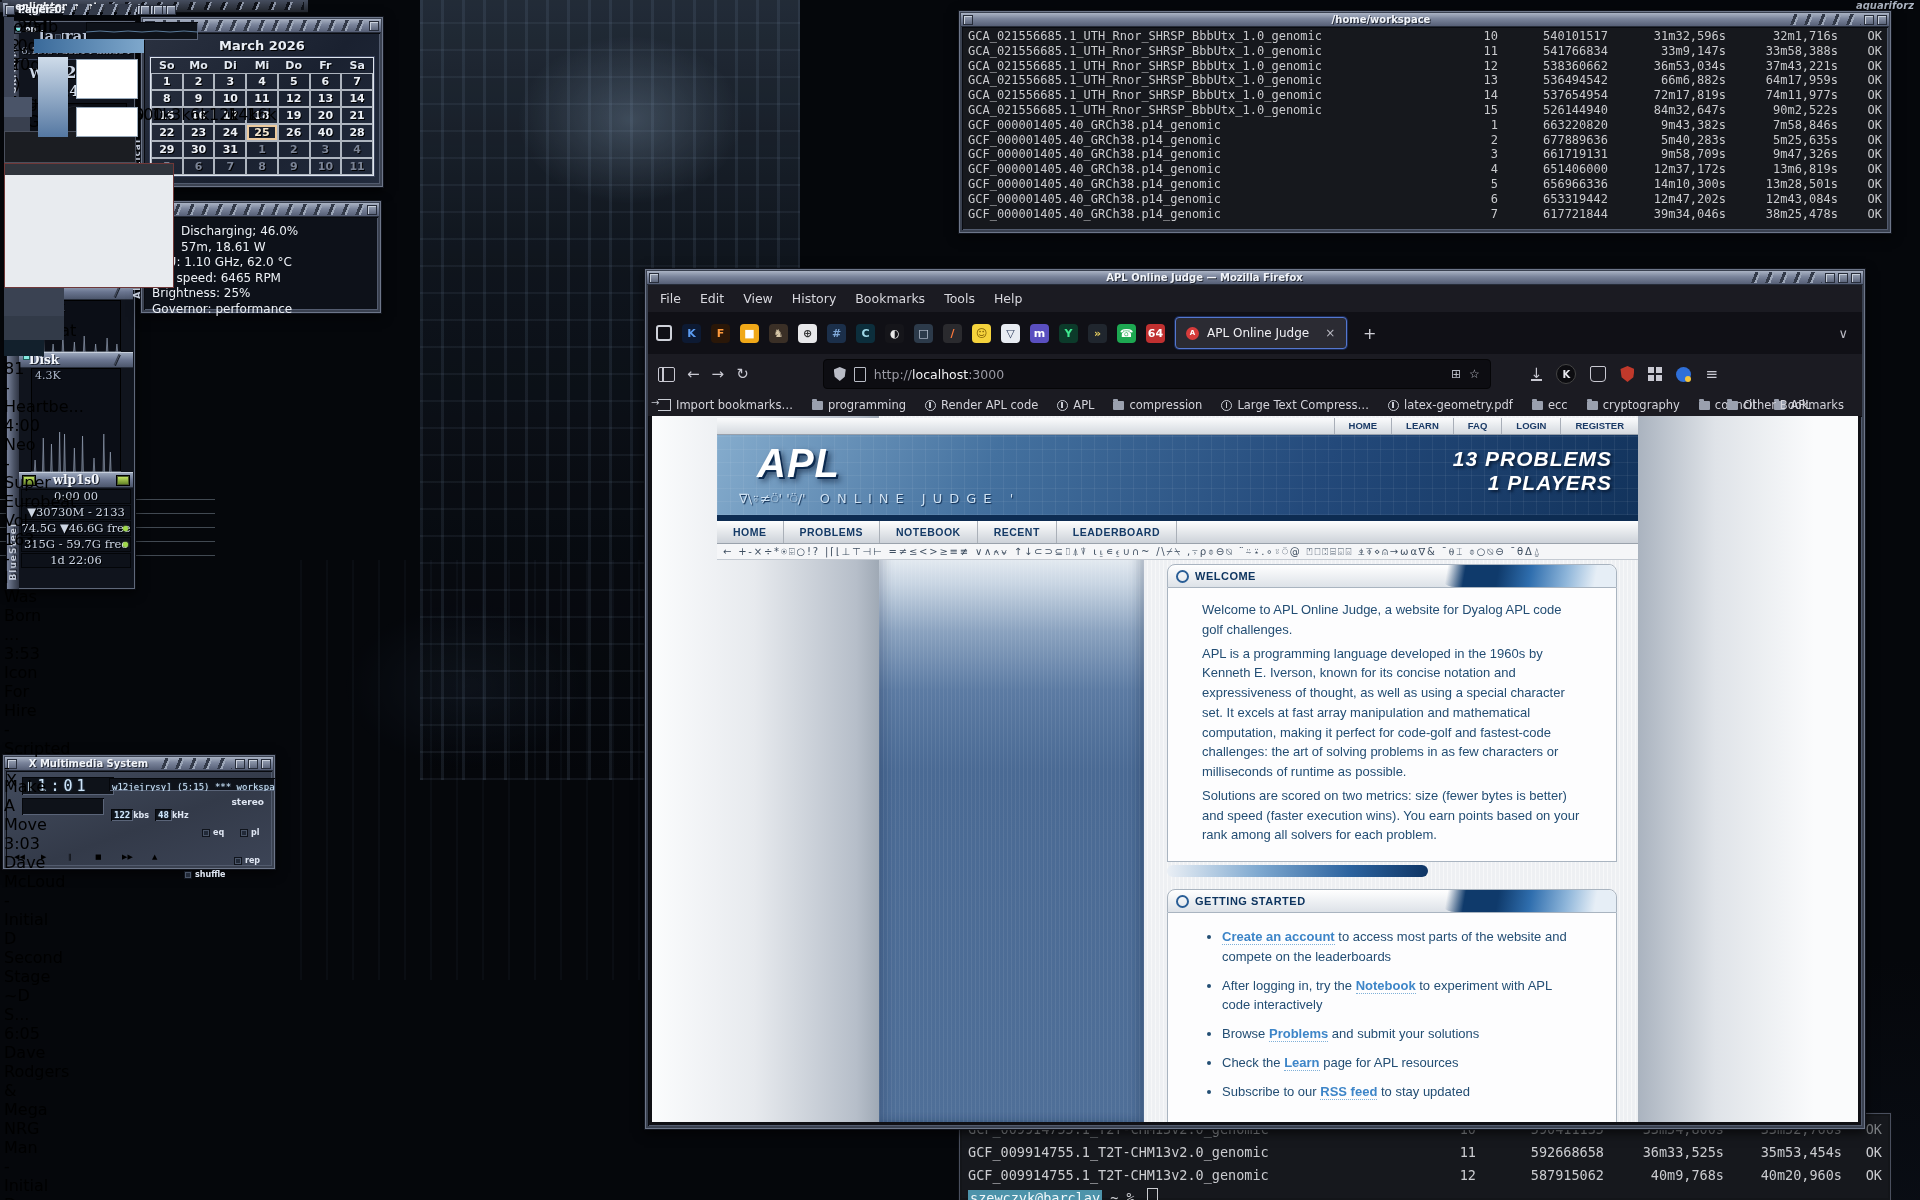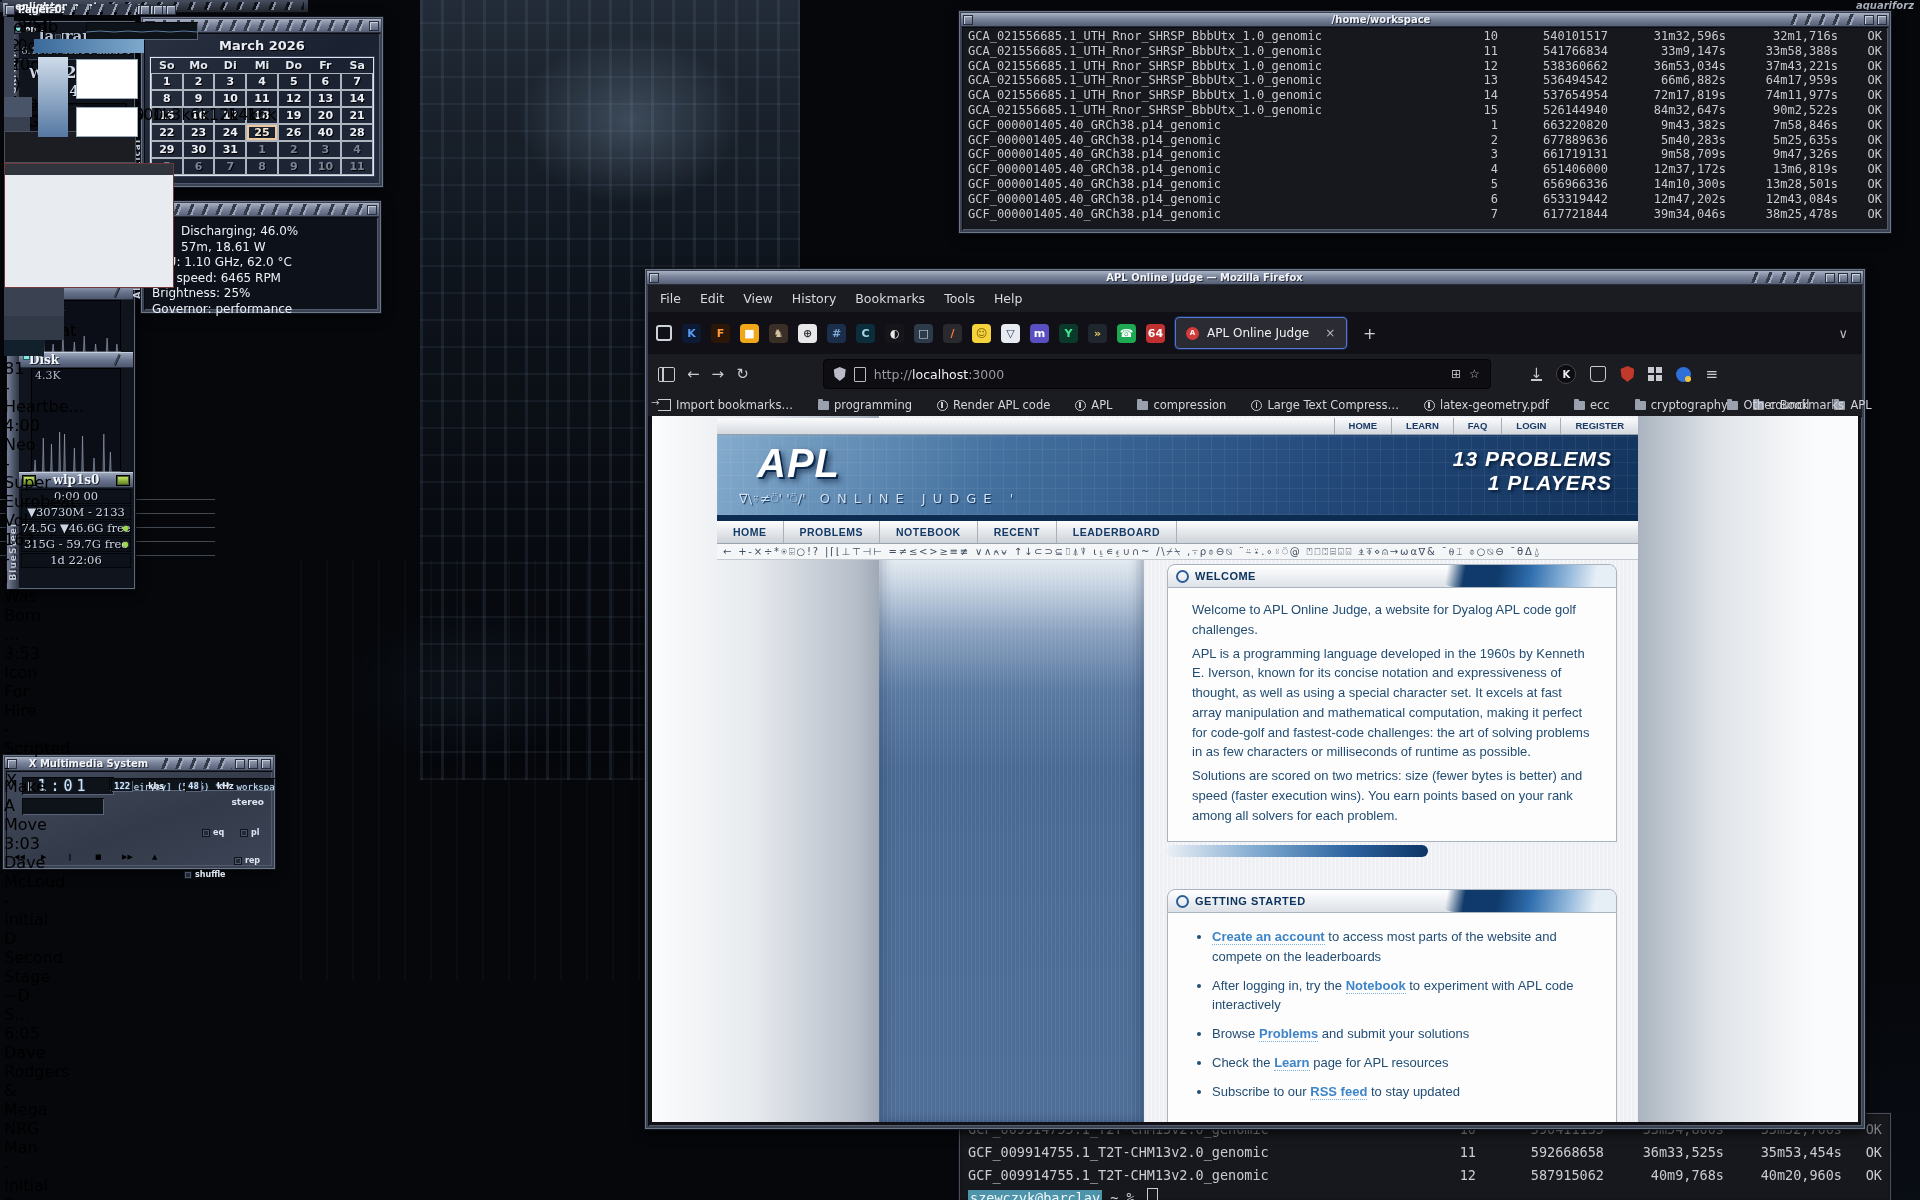--- a/index.html
+++ b/index.html
@@ -206,21 +206,21 @@
       font:10px "DejaVu Sans",sans-serif;color:#3e4e60;letter-spacing:1.8px;white-space:nowrap;overflow:hidden;
       padding:2px 6px 0 6px;box-sizing:border-box;}
   .panel{position:absolute;left:515px;width:450px;}
   .panel .phdr{position:relative;height:22px;background:linear-gradient(180deg,#ffffff,#dde2e8);
       border:1px solid #a9b4c0;border-radius:8px 8px 0 0;display:flex;align-items:center;overflow:hidden;}
   .panel .phdr .dot{width:9px;height:9px;border:2px solid #2a5e96;border-radius:50%;margin:0 6px 0 8px;}
   .panel .phdr .ptitle{font:bold 11px "Liberation Sans",sans-serif;color:#0e3560;letter-spacing:.5px;}
   .panel .phdr .swoosh{position:absolute;right:0;top:0;bottom:0;width:40%;
       background:linear-gradient(100deg, transparent 0 6%, #0f3a6b 16% 34%, #2f6eae 52%, #8fb6da 72%, #e6eef6 88%);
       border-radius:0 8px 0 18px;}
-  .panel .pbody{background:#fdfdfe;border:1px solid #a9b4c0;border-top:none;padding:12px 24px;
+  .panel .pbody{background:#fdfdfe;border:1px solid #a9b4c0;border-top:none;padding:12px 34px;
       font:13px "Liberation Sans",sans-serif;color:#234e74;line-height:1.52;}
   .panel .pswoosh{margin-top:3px;height:12px;width:58%;border-radius:7px;
       background:linear-gradient(90deg,#eaeff5 0%,#7fa9d0 35%,#2c639f 70%,#0e3565 100%);}
   .pbody p{margin:0 0 4px 0;}
   .pbody ul{margin:2px 0 0 4px;padding-left:16px;}
   .pbody li{margin-bottom:9px;}
   .link{color:#3d85c8;font-weight:bold;border-bottom:1px dotted #7fb0d8;}
   
   .xm{left:2px;top:754px;width:272px;height:114px;}
   .xm .cnt,.eq .cnt,.pl .cnt{background:linear-gradient(160deg,#434c5e,#333a49 55%,#3c4456);}
@@ -611,21 +611,21 @@
     </div>
     <div class="cnt">
       <div class="skin-inset" style="left:16px;top:6px;width:82px;height:18px;display:flex;align-items:center;gap:5px;padding:0 5px;">
         <span class="lcd" style="font-size:9px;">‖</span>
         <span class="lcd" style="font-size:15px;letter-spacing:4px;">1:01</span>
       </div>
       <div class="skin-inset" style="left:16px;top:27px;width:82px;height:17px;"></div>
       <div class="skin-inset" style="left:103px;top:7px;width:160px;height:13px;line-height:13px;padding:0 3px;overflow:hidden;">
         <span class="lcd" style="font-size:9px;white-space:nowrap;">w12jejrysy] (5:15) *** workspac</span>
       </div>
-      <div style="position:absolute;left:105px;top:9px;display:flex;gap:15px;align-items:center;font:bold 8px 'DejaVu Sans',sans-serif;color:#dfe6f2;">
+      <div style="position:absolute;left:105px;top:38px;display:flex;gap:0;align-items:center;font:bold 8px 'DejaVu Sans',sans-serif;color:#dfe6f2;">
         <span class="skin-inset lcd" style="position:static;padding:1px 3px;font-size:9px;">122</span>
         <span>kbs</span>
         <span class="skin-inset lcd" style="position:static;padding:1px 3px;font-size:9px;margin-left:6px;">48</span>
         <span>kHz</span>
       </div>
       <span style="position:absolute;right:8px;top:26px;font:bold 9px 'DejaVu Sans',sans-serif;color:#dfe6f2;">stereo</span>
       <div class="slider-h" style="left:104px;top:44px;width:100px;"><span class="knob" style="left:60px;"></span></div>
       <div class="slider-h" style="left:212px;top:44px;width:44px;"><span class="knob" style="left:16px;"></span></div>
       <div class="xm-btnled" style="position:absolute;left:196px;top:57px;">
           <span class="led"></span>
@@ -916,21 +916,21 @@
           <div class="prof-ic">K</div>
           <div class="jar-ic"></div>
           <div class="ublock-ic"></div>
           <div class="grid-ic"></div>
           <div class="bext-ic"></div>
           <span class="nav-ic">≡</span>
         </div>
       </div>
 
       <div class="ff-bookmarks">
-        <div style="display:flex;gap:25px;text-align:center;">
+        <div style="display:flex;gap:19px;text-align:center;">
 
             <div class="bm">
               <span class="bm-ic import"></span>
               <span>Import bookmarks…</span>
             </div>
 
             <div class="bm">
               <span class="bm-ic folder"></span>
               <span>programming</span>
             </div>

